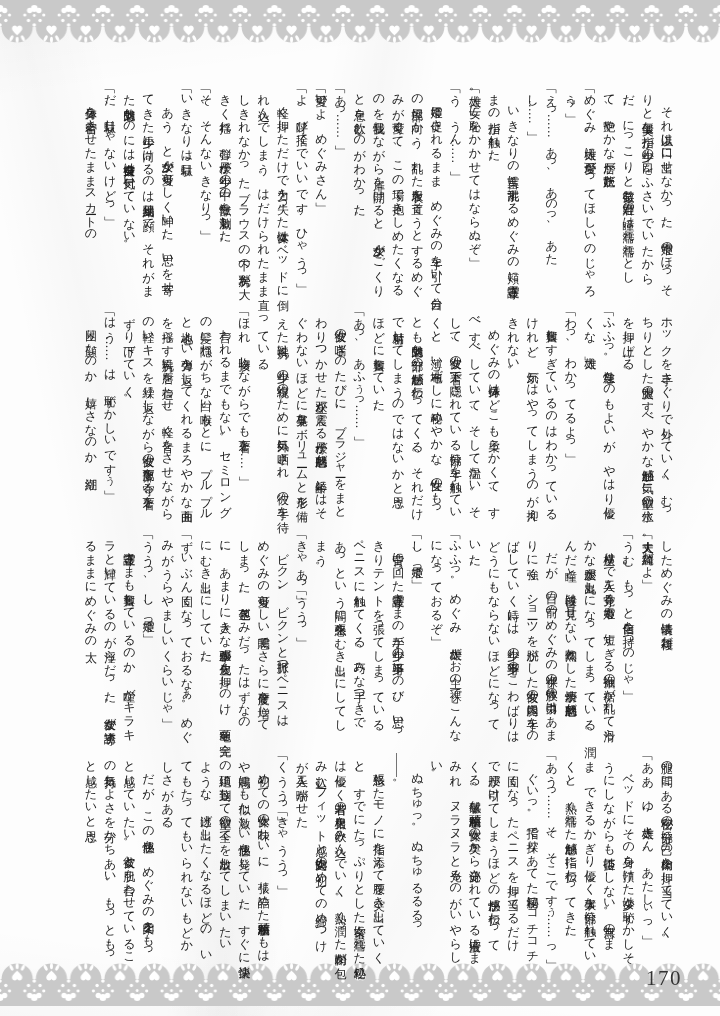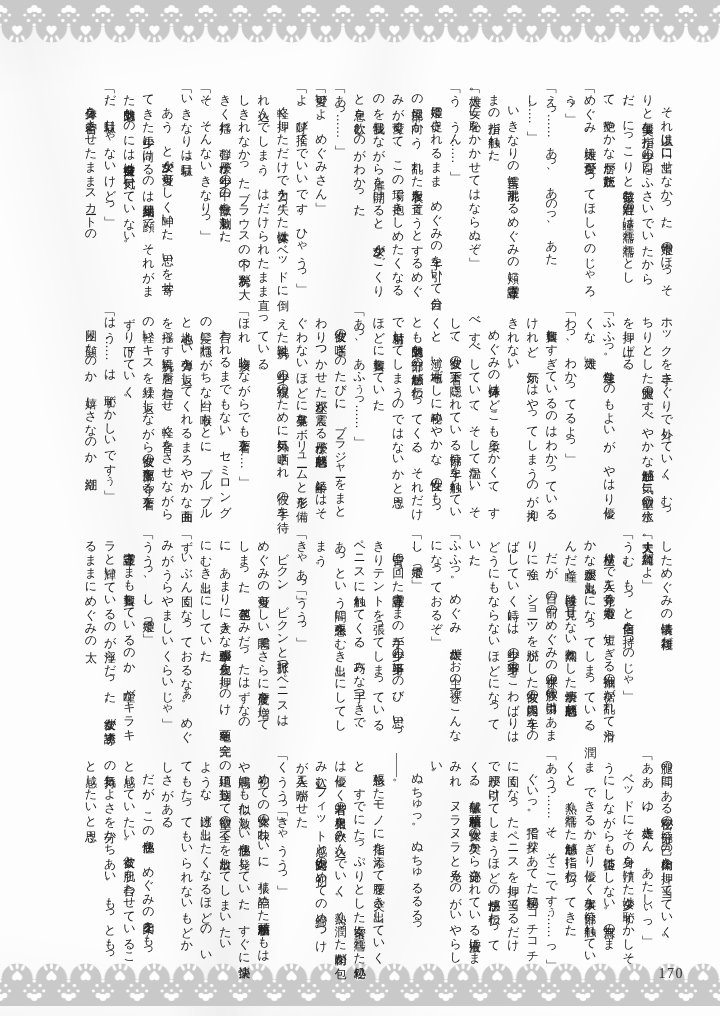--- a/index.html
+++ b/index.html
@@ -41,24 +41,24 @@
   .band-1{top:86px;}
   .band-2{top:309px;}
   .band-3{top:532px;}
   .band-4{top:753px;}
   .para{margin:0;padding:0;text-indent:0;}
   .para.indent{text-indent:1em;}
   .page-number{
     position:absolute;
     left:644px;top:966px;width:40px;
     z-index:3;
-    font-size:14px;
+    font-size:21px;
     letter-spacing:1.5px;
     color:#333;
-    text-align:right;
+    text-align:center;
   }
 </style>
 </head>
 <body>
 
 <div id="page">
 
   <div class="folds"></div>
 
   <div class="lace lace-top">

